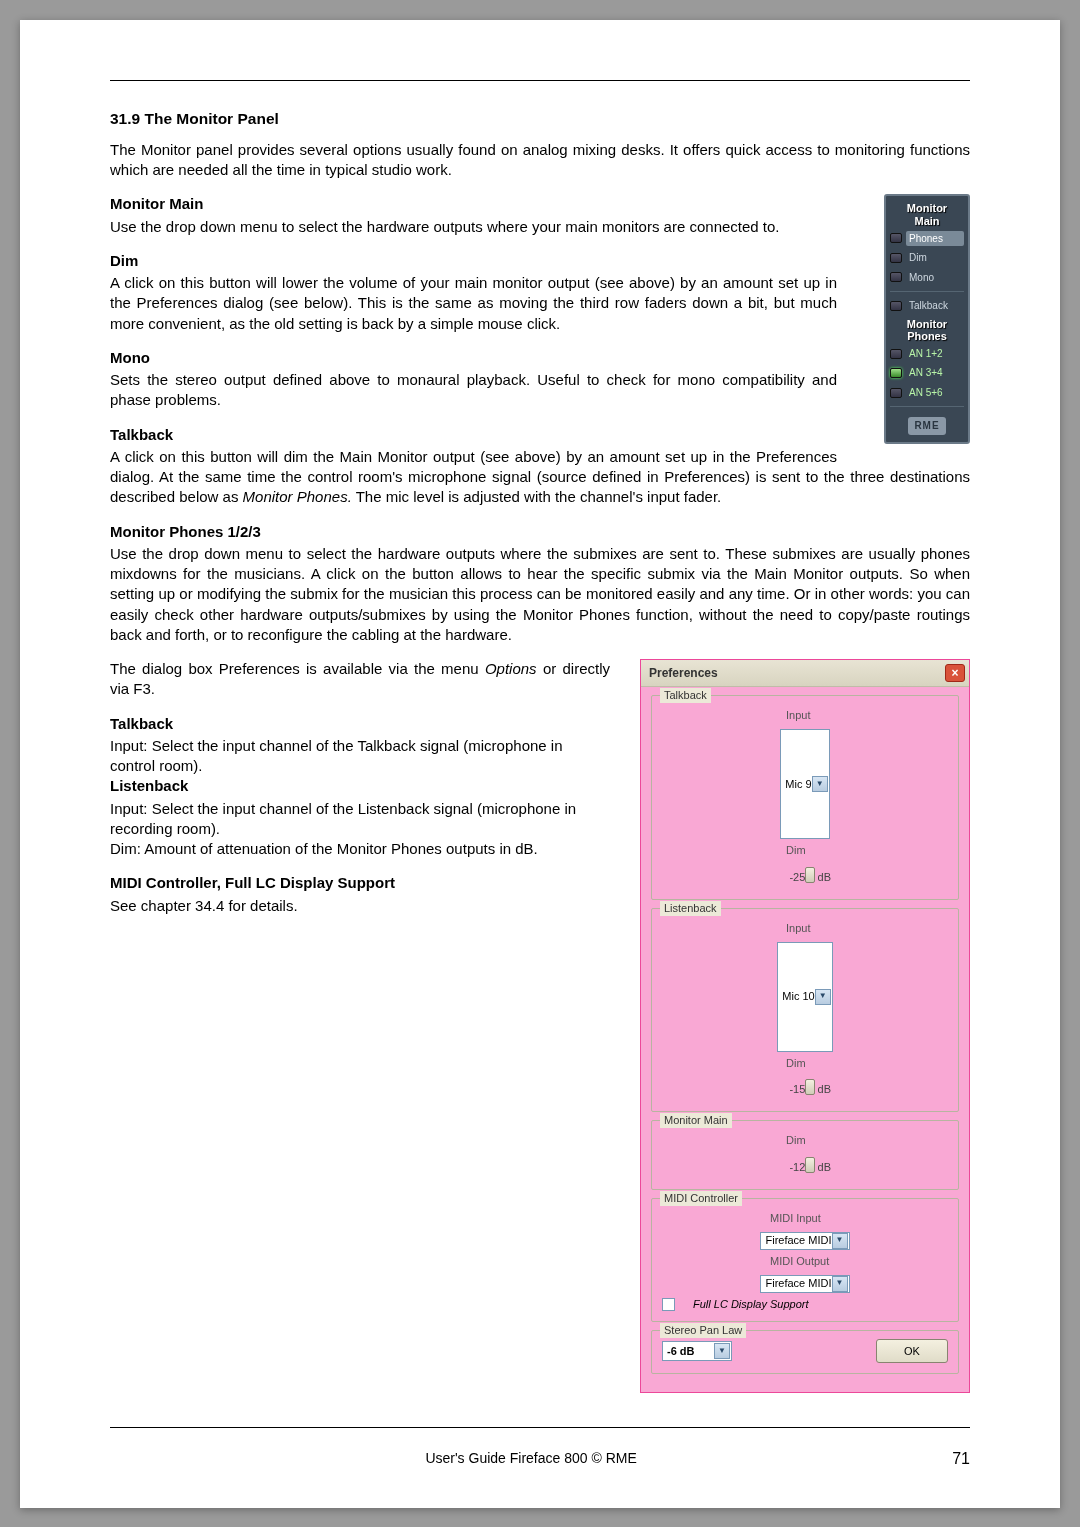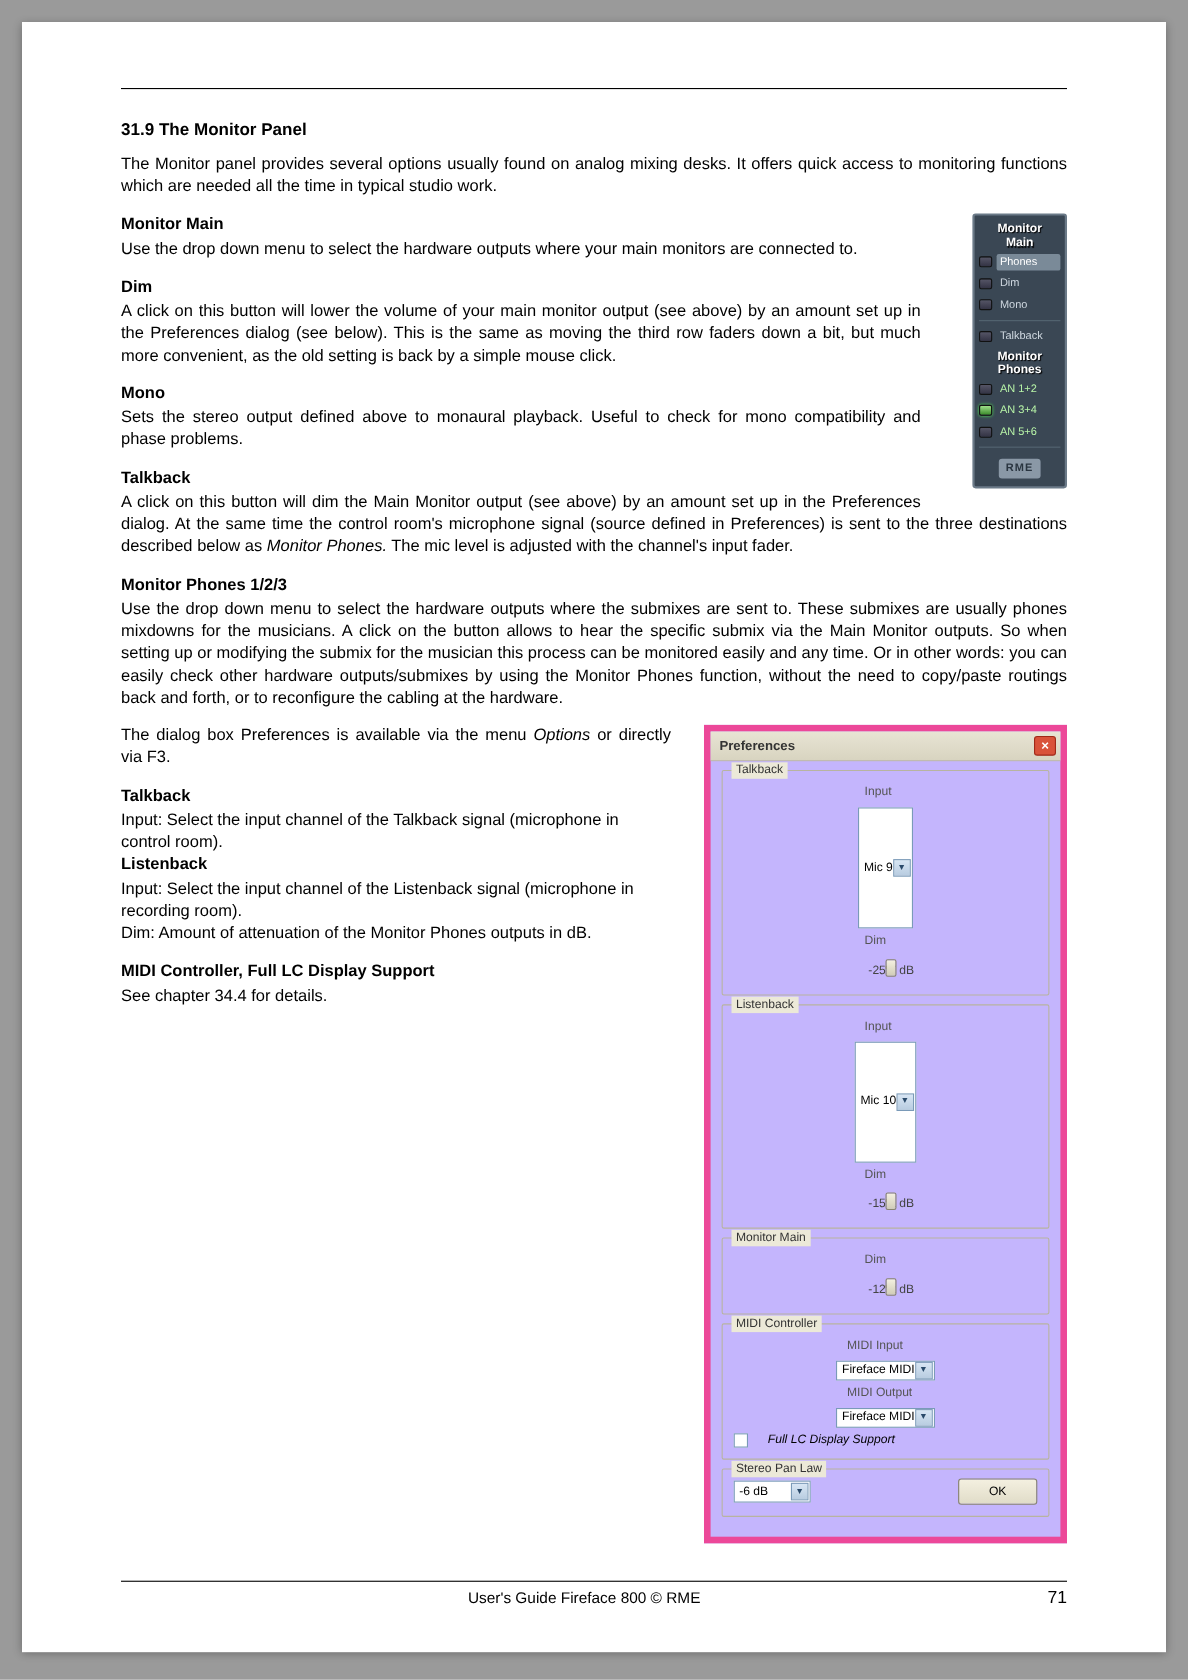--- a/index.html
+++ b/index.html
@@ -108,22 +108,22 @@
 
   .two-col {
     display: flex;
     gap: 30px;
     align-items: flex-start;
   }
   .left-col { flex: 1; }
   .right-col { width: 330px; }
 
   .prefs-window {
-    border: 6px solid #ec4899;
-    background: #c4b5fd;
+    border: 1px solid #ec4899;
+    background: #f9a8d4;
     font-family: Tahoma, Arial, sans-serif;
     font-size: 11px;
     color: #000;
   }
   .prefs-title {
     display: flex;
     align-items: center;
     justify-content: space-between;
     background: linear-gradient(#e8e4d4,#d8d4c0);
     border-bottom: 1px solid #c0bca8;
@@ -174,21 +174,21 @@
     flex: 0 0 110px;
     height: 20px;
     background: #fff;
     border: 1px solid #7a9ab8;
     display: flex;
     align-items: center;
     justify-content: space-between;
     padding: 0 1px 0 4px;
     font-size: 11px;
   }
-  .dropdown.small { flex: 0 0 70px; }
+  .dropdown.small { flex: 0 0 70px; font-weight: bold; }
   .dd-arrow {
     width: 16px;
     height: 16px;
     background: linear-gradient(#d8e6f4,#b8cce0);
     border: 1px solid #7a9ab8;
     display: flex;
     align-items: center;
     justify-content: center;
     font-size: 8px;
     color: #2a4a6a;
@@ -249,21 +249,21 @@
   }
   .bottom-row {
     display: flex;
     align-items: center;
     gap: 10px;
   }
 
   .footer {
     margin-top: 34px;
     border-top: 1.5px solid #000;
-    padding-top: 6px;
+    padding-top: 22px;
     display: flex;
     justify-content: space-between;
     font-size: 14px;
   }
   .footer .pg { font-size: 16px; }
 </style>
 </head>
 <body>
 
 <div class="page">

